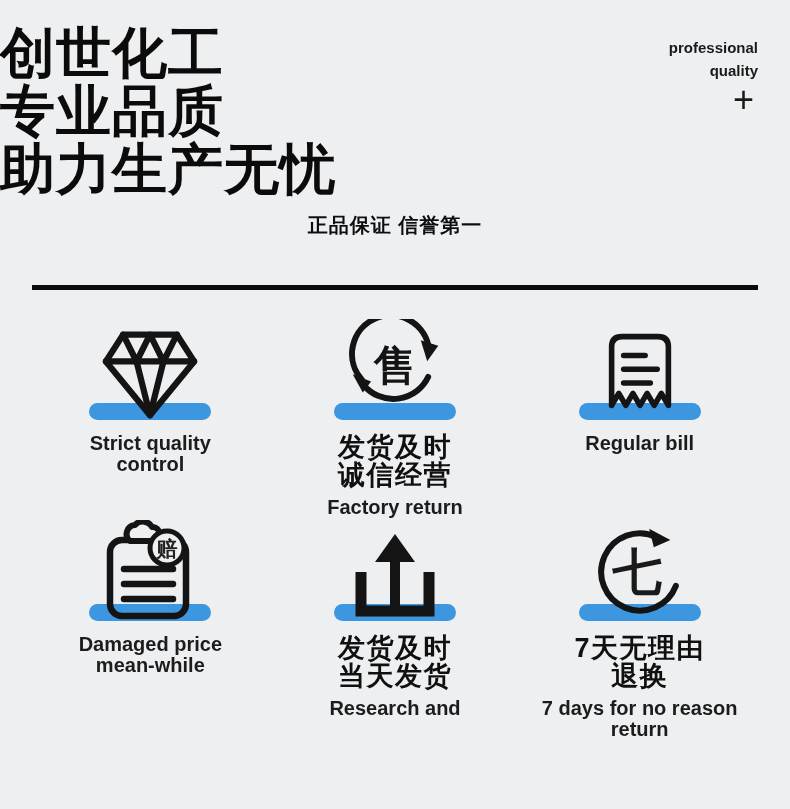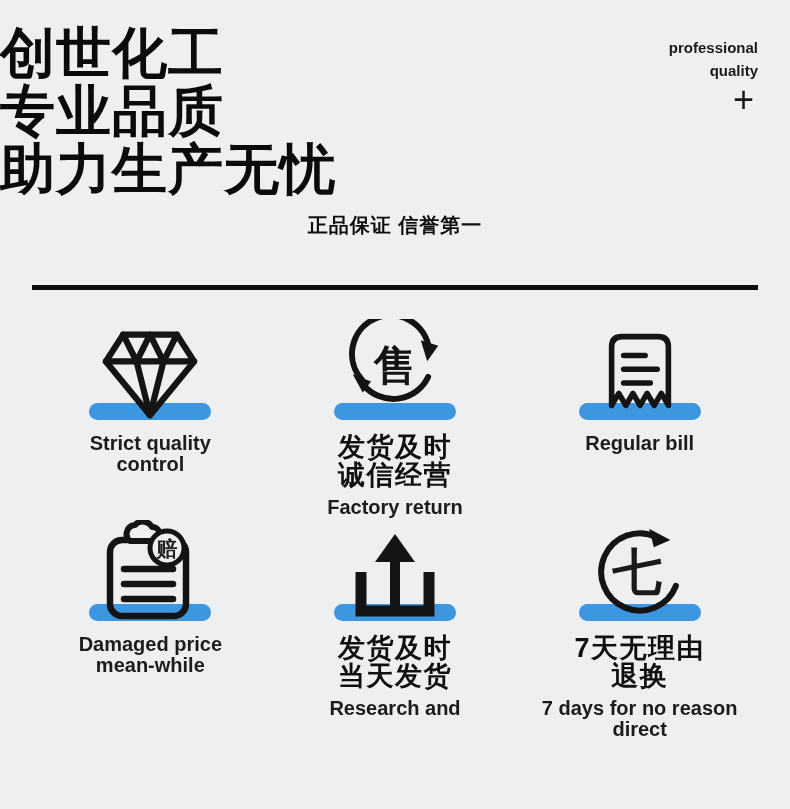--- a/index.html
+++ b/index.html
@@ -150,18 +150,18 @@
           <polygon class="fillb" points="60,2 65,22 83,14"></polygon>
           <text x="47" y="67" text-anchor="middle" font-size="54" font-weight="600" fill="#1a1a1a">七</text>
         </svg>
       </div>
       <div class="zh">
         <div>7天无理由</div>
         <div>退换</div>
       </div>
       <div class="en">
         <div>7 days for no reason</div>
-        <div>direct</div>
+        <div>return</div>
       </div>
     </div>
 
   </div>
 </div>
 
 </body></html>

